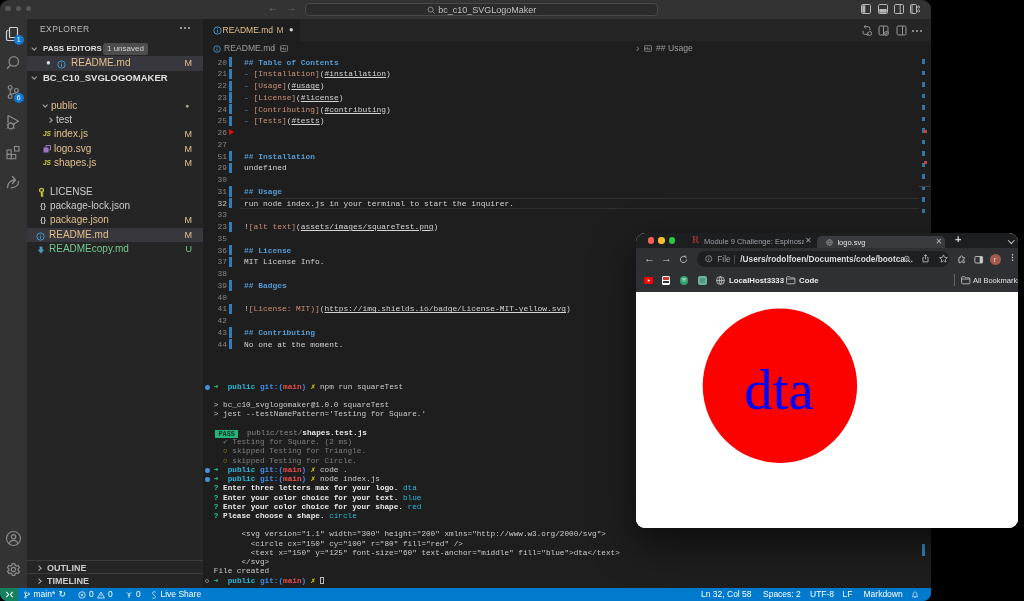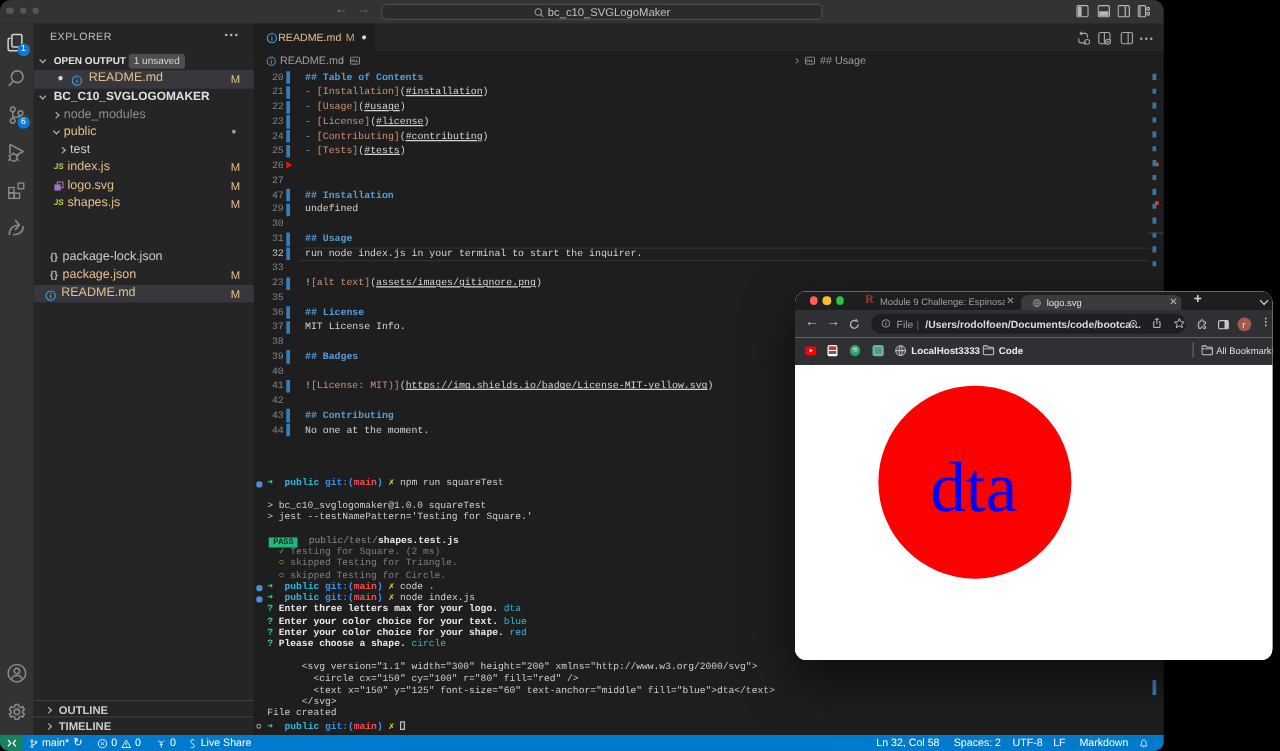--- a/index.html
+++ b/index.html
@@ -143,40 +143,36 @@
     <svg class="abs" style="left:5.5px;top:543px" width="15" height="15" viewBox="0 0 24 24">
       <path fill="none" stroke="#8a8a8a" stroke-width="2" d="M12 8.5 A3.5 3.5 0 1 0 12 15.5 A3.5 3.5 0 1 0 12 8.5 M10 2.5 L14 2.5 L14.6 5.2 L16.8 6.4 L19.5 5.5 L21.5 9 L19.4 10.8 L19.4 13.2 L21.5 15 L19.5 18.5 L16.8 17.6 L14.6 18.8 L14 21.5 L10 21.5 L9.4 18.8 L7.2 17.6 L4.5 18.5 L2.5 15 L4.6 13.2 L4.6 10.8 L2.5 9 L4.5 5.5 L7.2 6.4 L9.4 5.2 Z"></path>
     </svg>
   </div>
 
   <div id="sidebar">
     <div class="abs" style="left:13px;top:5px;font-size:8.5px;color:#bbbbbb;letter-spacing:.4px">EXPLORER</div>
     <div class="abs" style="left:153px;top:8px;width:2px;height:2px;border-radius:50%;background:#bbb;box-shadow:4px 0 #bbb,8px 0 #bbb"></div>
     <div class="row" style="top:22.8px;font-weight:bold;font-size:8px;color:#e0e0e0">
       <span class="cvd" style="left:5px"></span>
-      <span class="nm" style="left:16px">OPEN OUTPUT</span>
+      <span class="nm" style="left:16px">PASS EDITORS</span>
       <span class="nm" style="left:76px;background:#4d4d4d;color:#d6d6d6;font-weight:normal;border-radius:2.5px;padding:0.5px 4px;font-size:8px;line-height:11px;top:1px">1 unsaved</span>
     </div>
     <div class="row" style="top:37.3px;background:#37373d">
       <span class="nm" style="left:19px;color:#d8d8d8;font-size:8px">●</span>
       <svg class="abs" style="left:30px;top:4px" width="9" height="9" viewBox="0 0 16 16">
           <circle cx="8" cy="8" r="6.5" fill="none" stroke="#46a1de" stroke-width="1.6"></circle>
           <path d="M8 4.2 V5.8 M8 7.2 V11.8" stroke="#46a1de" stroke-width="1.6"></path>
         </svg>
       <span class="nm ylw" style="left:44px">README.md</span>
       <span class="mmark">M</span>
     </div>
     <div class="row" style="top:51.8px;font-weight:bold;font-size:9.5px;color:#e0e0e0">
       <span class="cvd" style="left:5px"></span>
       <span class="nm" style="left:16px">BC_C10_SVGLOGOMAKER</span>
     </div>
-    <div class="row" style="top:66.15px">
-      <span class="cvr" style="left:16px"></span>
-      <span class="nm gry" style="left:24px">node_modules</span>
-    </div>
     <div class="row" style="top:79.5px">
       <span class="cvd" style="left:16px"></span>
       <span class="nm ylw" style="left:24px">public</span>
       <span class="nm" style="left:158px;color:#a79d84;font-size:7px">●</span>
     </div>
     <div class="row" style="top:93.85px">
       <span class="cvr" style="left:21px"></span>
       <span class="nm" style="left:29px">test</span>
     </div>
     <div class="row" style="top:108.2px">
@@ -190,36 +186,50 @@
           <path d="M3 2.5 V0.5 H7.5 V5 H5.5" fill="none" stroke="#a074c4" stroke-width="1"></path>
         </svg>
       <span class="nm ylw" style="left:27px">logo.svg</span>
       <span class="mmark">M</span>
     </div>
     <div class="row" style="top:136.9px">
       <span class="nm" style="left:16px;color:#cbcb41;font-size:6.5px;font-weight:bold;font-style:italic">JS</span>
       <span class="nm ylw" style="left:27px">shapes.js</span>
       <span class="mmark">M</span>
     </div>
+    <div class="row" style="top:165.6px">
+      <svg class="abs" style="left:11px;top:3px" width="7" height="9" viewBox="0 0 7 9">
+          <circle cx="3.5" cy="2.3" r="1.9" fill="none" stroke="#cbcb41" stroke-width="1.3"></circle>
+          <path d="M3.5 4.2 V8.5 M3.5 6 H5.3 M3.5 8 H5.3" stroke="#cbcb41" stroke-width="1.3"></path>
+        </svg>
+      <span class="nm" style="left:23px">LICENSE</span>
+    </div>
     <div class="row" style="top:179.95px">
       <span class="nm" style="left:13px;color:#b7b7b7;font-size:8px;font-weight:bold">{}</span>
       <span class="nm" style="left:23px">package-lock.json</span>
     </div>
     <div class="row" style="top:194.3px">
       <span class="nm" style="left:13px;color:#b7b7b7;font-size:8px;font-weight:bold">{}</span>
       <span class="nm ylw" style="left:23px">package.json</span>
       <span class="mmark">M</span>
     </div>
     <div class="row" style="top:208.65px;background:#37373d">
       <svg class="abs" style="left:9px;top:4px" width="9" height="9" viewBox="0 0 16 16">
           <circle cx="8" cy="8" r="6.5" fill="none" stroke="#46a1de" stroke-width="1.6"></circle>
           <path d="M8 4.2 V5.8 M8 7.2 V11.8" stroke="#46a1de" stroke-width="1.6"></path>
         </svg>
       <span class="nm ylw" style="left:22px">README.md</span>
       <span class="mmark">M</span>
+    </div>
+    <div class="row" style="top:223px">
+      <svg class="abs" style="left:10px;top:3.5px" width="8" height="8" viewBox="0 0 8 8">
+          <path d="M4 7.5 L0.8 3.8 H2.6 V0.5 H5.4 V3.8 H7.2 Z" fill="#519aba"></path>
+        </svg>
+      <span class="nm grn" style="left:22px">READMEcopy.md</span>
+      <span class="mmark grn" style="color:#73c991">U</span>
     </div>
     <div class="row" style="top:554.3px;font-weight:bold;font-size:9px;border-top:1px solid #3c3c3c">
       <span class="cvr" style="left:10px"></span>
       <span class="nm" style="left:20px">TIMELINE</span>
     </div>
     <div class="row" style="top:540.8px;font-weight:bold;font-size:9px;border-top:1px solid #3c3c3c">
       <span class="cvr" style="left:10px"></span>
       <span class="nm" style="left:20px">OUTLINE</span>
     </div>
   </div>
@@ -275,27 +285,27 @@
   <div id="editor">
     <div class="abs" style="left:240px;top:197.6px;width:679px;height:11.75px;border-top:1px solid #303031;border-bottom:1px solid #303031"></div>
     <div class="el" style="top:56.6px"><span class="num">20</span><span class="code hd">## Table of Contents</span></div>
     <div class="el" style="top:68.35px"><span class="num">21</span><span class="code"><span class="dash">- </span><span class="lnk">[Installation]</span><span class="wht">(<span class="und">#installation</span>)</span></span></div>
     <div class="el" style="top:80.1px"><span class="num">22</span><span class="code"><span class="dash">- </span><span class="lnk">[Usage]</span><span class="wht">(<span class="und">#usage</span>)</span></span></div>
     <div class="el" style="top:91.85px"><span class="num">23</span><span class="code"><span class="dash">- </span><span class="lnk">[License]</span><span class="wht">(<span class="und">#license</span>)</span></span></div>
     <div class="el" style="top:103.6px"><span class="num">24</span><span class="code"><span class="dash">- </span><span class="lnk">[Contributing]</span><span class="wht">(<span class="und">#contributing</span>)</span></span></div>
     <div class="el" style="top:115.35px"><span class="num">25</span><span class="code"><span class="dash">- </span><span class="lnk">[Tests]</span><span class="wht">(<span class="und">#tests</span>)</span></span></div>
     <div class="el" style="top:127.1px"><span class="num">26</span></div>
     <div class="el" style="top:138.85px"><span class="num">27</span></div>
-    <div class="el" style="top:150.6px"><span class="num">47</span><span class="code hd">## Installation</span></div>
+    <div class="el" style="top:150.6px"><span class="num">51</span><span class="code hd">## Installation</span></div>
     <div class="el" style="top:162.35px"><span class="num">29</span><span class="code wht">undefined</span></div>
     <div class="el" style="top:174.1px"><span class="num">30</span></div>
     <div class="el" style="top:185.85px"><span class="num">31</span><span class="code hd">## Usage</span></div>
     <div class="el" style="top:197.6px"><span class="num" style="color:#c6c6c6">32</span><span class="code wht">run node index.js in your terminal to start the inquirer.</span></div>
     <div class="el" style="top:209.35px"><span class="num">33</span></div>
-    <div class="el" style="top:221.1px"><span class="num">23</span><span class="code"><span class="wht">!</span><span class="lnk">[alt text]</span><span class="wht">(<span class="und">assets/images/gitignore.png</span>)</span></span></div>
+    <div class="el" style="top:221.1px"><span class="num">23</span><span class="code"><span class="wht">!</span><span class="lnk">[alt text]</span><span class="wht">(<span class="und">assets/images/squareTest.png</span>)</span></span></div>
     <div class="el" style="top:232.85px"><span class="num">35</span></div>
     <div class="el" style="top:244.6px"><span class="num">36</span><span class="code hd">## License</span></div>
     <div class="el" style="top:256.35px"><span class="num">37</span><span class="code wht">MIT License Info.</span></div>
     <div class="el" style="top:268.1px"><span class="num">38</span></div>
     <div class="el" style="top:279.85px"><span class="num">39</span><span class="code hd">## Badges</span></div>
     <div class="el" style="top:291.6px"><span class="num">40</span></div>
     <div class="el" style="top:303.35px"><span class="num">41</span><span class="code"><span class="wht">!</span><span class="lnk">[License: MIT)]</span><span class="wht">(<span class="und">https://img.shields.io/badge/License-MIT-yellow.svg</span>)</span></span></div>
     <div class="el" style="top:315.1px"><span class="num">42</span></div>
     <div class="el" style="top:326.85px"><span class="num">43</span><span class="code hd">## Contributing</span></div>
     <div class="el" style="top:338.6px"><span class="num">44</span><span class="code wht">No one at the moment.</span></div>

